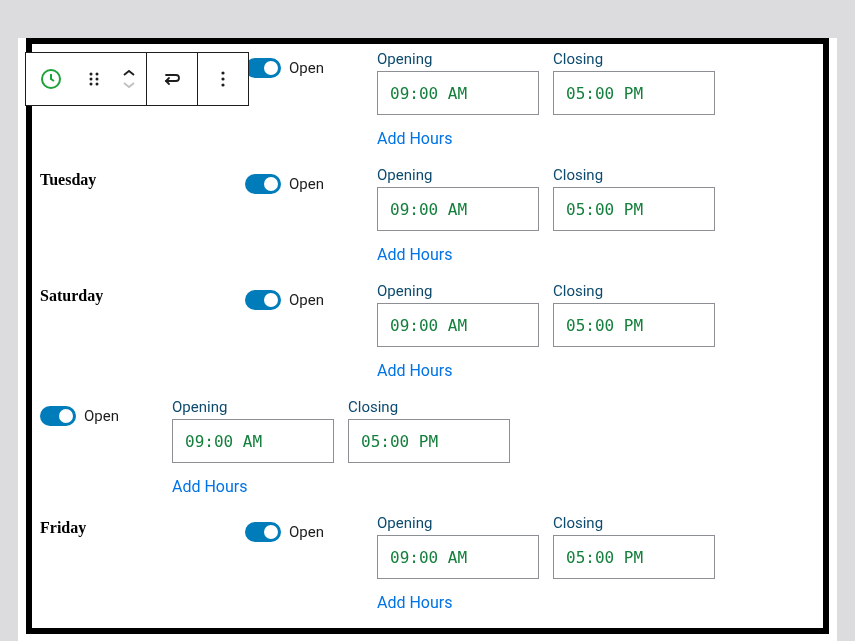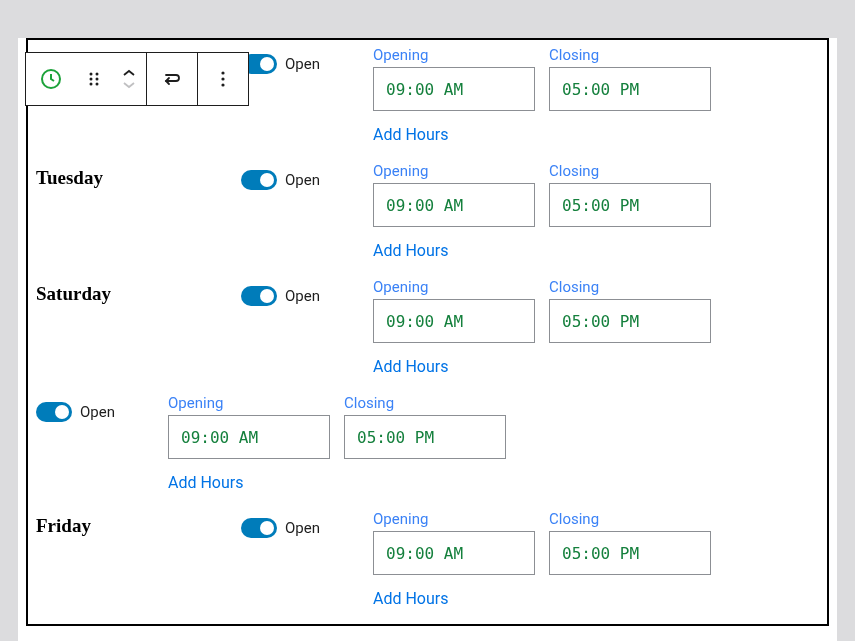--- a/index.html
+++ b/index.html
@@ -12,21 +12,21 @@
     overflow: hidden;
   }
   .outer-container {
     background: #fff;
     margin: 0 18px;
     padding: 0 8px;
     height: 100%;
     position: relative;
   }
   .block-selected {
-    border: 2px solid #000000;
+    border: 6px solid #000000;
     padding: 0 8px 10px 8px;
     margin-top: 38px;
   }
 
   
   .toolbar {
     position: absolute;
     top: 14px;
     left: 7px;
     display: flex;
@@ -63,21 +63,21 @@
     display: flex;
     align-items: flex-start;
     padding-top: 12px;
     padding-bottom: 6px;
   }
   .day-row.first { padding-top: 6px; }
   .day-label {
     width: 205px;
     font-family: Georgia, "Times New Roman", serif;
     font-weight: 700;
-    font-size: 19px;
+    font-size: 16px;
     color: #000;
     padding-top: 5px;
   }
   .day-row.first .day-label { visibility: hidden; }
 
   .toggle-col {
     width: 132px;
     display: flex;
     align-items: center;
     gap: 8px;
@@ -113,21 +113,21 @@
     display: flex;
     gap: 14px;
   }
   .time-field {
     display: flex;
     flex-direction: column;
     width: 162px;
   }
   .time-field-label {
     font-size: 15px;
-    color: #3b82f6;
+    color: #0c4a6e;
     margin-bottom: 3px;
   }
   .time-input {
     border: 1px solid #8c8f94;
     padding: 10px 12px;
     font-family: "SF Mono", Menlo, Consolas, monospace;
     font-size: 16px;
     color: #15803d;
     background: #fff;
     height: 44px;

